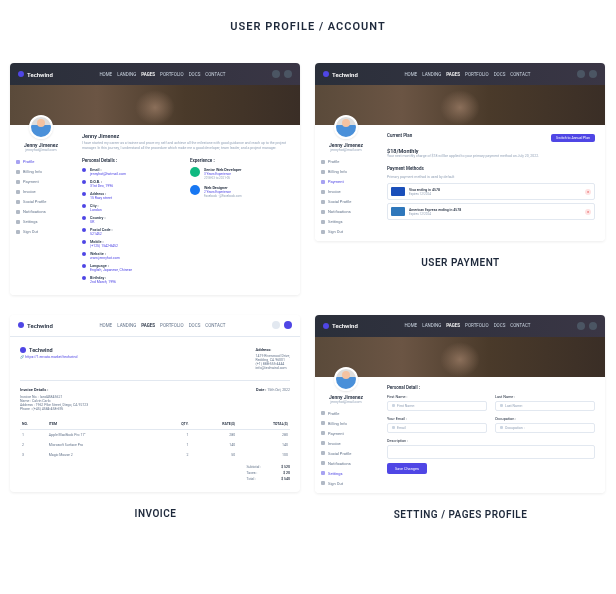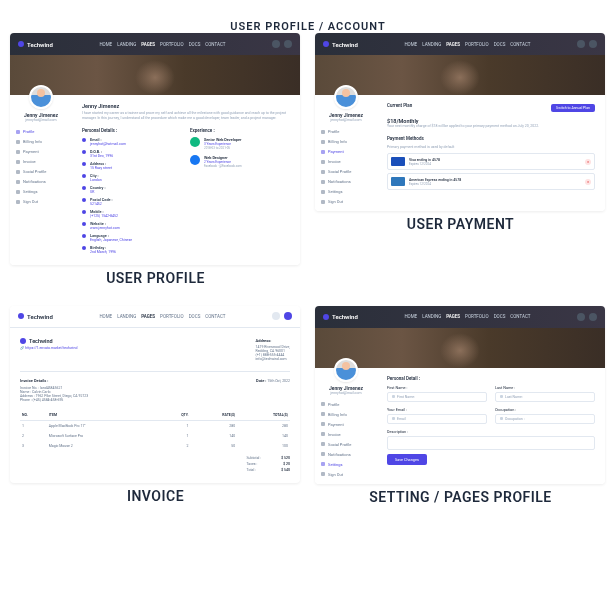--- a/index.html
+++ b/index.html
@@ -1,20 +1,20 @@
 <!DOCTYPE html>
 <html><head>
 <meta charset="utf-8">
 <style>
 *{box-sizing:border-box;margin:0;padding:0;font-family:-apple-system,BlinkMacSystemFont,'Segoe UI',Roboto,sans-serif}
 body{background:#fff;width:616px;padding:20px 10px}
-.page-title{text-align:center;font-size:11px;font-weight:600;letter-spacing:1px;color:#1e293b;}
+.page-title{text-align:center;font-size:11px;font-weight:600;letter-spacing:1px;color:#1e293b;margin-bottom:30px}
 .grid{display:grid;grid-template-columns:1fr 1fr;gap:20px 14px}
 .card{background:#fff;border-radius:4px;box-shadow:0 1px 3px rgba(0,0,0,0.08);overflow:hidden;width:290px}
-.card-label{text-align:center;font-size:14px;font-weight:600;letter-spacing:.5px;color:#1e293b;margin-top:5px}
+.card-label{text-align:center;font-size:10px;font-weight:600;letter-spacing:.5px;color:#1e293b;margin-top:16px}
 .topnav{height:22px;background:linear-gradient(90deg,#2a2f3a,#3a3645);display:flex;align-items:center;padding:0 8px;justify-content:space-between}
 .topnav.light{background:#fff;border-bottom:1px solid #e2e8f0}
 .brand{color:#fff;font-size:6px;font-weight:600;display:flex;align-items:center;gap:3px}
 .brand-dot{width:6px;height:6px;border-radius:50%;background:#4f46e5}
 .brand.dark{color:#1e293b}
 .navlinks{display:flex;gap:5px;font-size:4.5px;color:#cbd5e1;align-items:center}
 .navlinks.dark{color:#64748b}
 .navlinks span.active{color:#fff;font-weight:600}
 .navlinks.dark span.active{color:#1e293b}
 .navicons{display:flex;gap:4px;align-items:center}
@@ -252,21 +252,20 @@
                     <div class="exprole">Web Designer</div>
                     <div class="expco">2 Years Experience</div>
                     <div class="expyr">Facebook · @Facebook.com</div>
                   </div>
           </div>
         </div>
       </div>
     </div>
   </div>
 </div>
-<div class="card-label">USER PROFILE</div>
 </div>
 
 <div>
 <div class="card">
   <div class="topnav">
     <div class="brand">
             <span class="brand-dot"></span>
             <span>Techwind</span>
           </div>
     <div class="navlinks">

